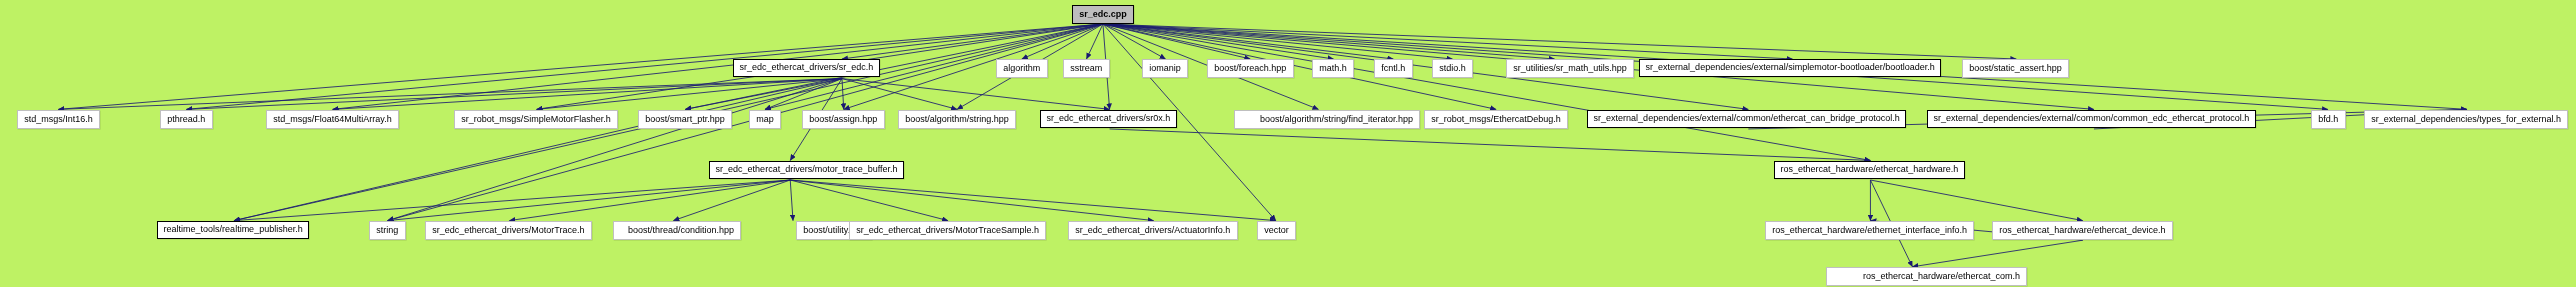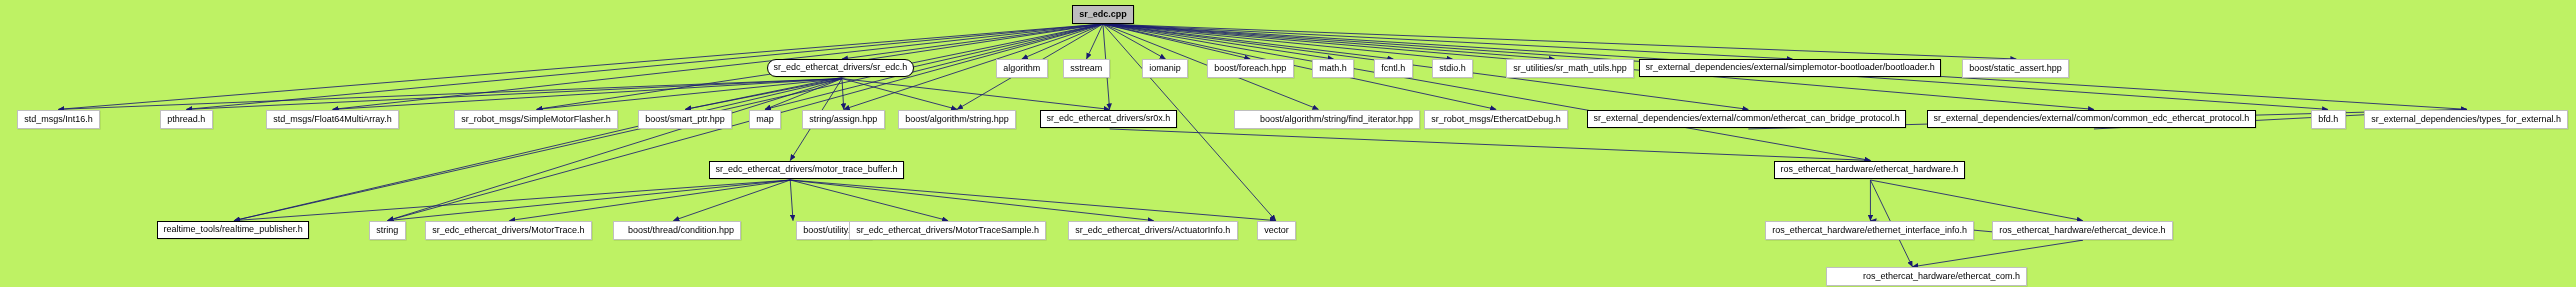--- a/index.html
+++ b/index.html
@@ -111,38 +111,38 @@
         <line x1="1129.5" y1="257" x2="1823.5" y2="315" stroke="#191970" stroke-width="1.2" marker-end="url(#arrow)"></line>
         <line x1="2673.5" y1="257" x2="2673.5" y2="315" stroke="#191970" stroke-width="1.2" marker-end="url(#arrow)"></line>
         <line x1="2673.5" y1="257" x2="2977" y2="315" stroke="#191970" stroke-width="1.2" marker-end="url(#arrow)"></line>
         <line x1="2673.5" y1="257" x2="2733.5" y2="381" stroke="#191970" stroke-width="1.2" marker-end="url(#arrow)"></line>
         <line x1="2977" y1="343" x2="2733.5" y2="381" stroke="#191970" stroke-width="1.2" marker-end="url(#arrow)"></line>
         <line x1="2977" y1="343" x2="2673.5" y2="315" stroke="#191970" stroke-width="1.2" marker-end="url(#arrow)"></line>
       </g>
   </svg>
 
 <div class="node root" id="n-sr_edc_cpp" style="left: 1072px; top: 4.9px;">sr_edc.cpp</div>
-    <div class="node bold" id="n-sr_edc_h" style="left: 767px; top: 59px; border-radius: 9px;">sr_edc_ethercat_drivers/sr_edc.h</div>
+    <div class="node bold" id="n-sr_edc_h" style="left: 733px; top: 59px;">sr_edc_ethercat_drivers/sr_edc.h</div>
     <div class="node" id="n-algorithm" style="left: 996px; top: 59px;">algorithm</div>
     <div class="node" id="n-sstream" style="left: 1063px; top: 59px;">sstream</div>
     <div class="node" id="n-iomanip" style="left: 1142px; top: 59px;">iomanip</div>
     <div class="node" id="n-foreach" style="left: 1207px; top: 59px;">boost/foreach.hpp</div>
     <div class="node" id="n-math_h" style="left: 1312px; top: 59px;">math.h</div>
     <div class="node" id="n-fcntl_h" style="left: 1374px; top: 59px;">fcntl.h</div>
     <div class="node" id="n-stdio_h" style="left: 1432px; top: 59px;">stdio.h</div>
     <div class="node" id="n-math_utils" style="left: 1490px; top: 59px; margin-left: 16px;">sr_utilities/sr_math_utils.hpp</div>
     <div class="node bold" id="n-bootloader" style="left: 1639px; top: 59px;">sr_external_dependencies/external/simplemotor-bootloader/bootloader.h</div>
     <div class="node" id="n-static_assert" style="left: 1962px; top: 59px;">boost/static_assert.hpp</div>
     <div class="node" id="n-int16" style="left: 17px; top: 110px;">std_msgs/Int16.h</div>
     <div class="node" id="n-pthread" style="left: 160px; top: 110px;">pthread.h</div>
     <div class="node" id="n-float64" style="left: 266px; top: 110px;">std_msgs/Float64MultiArray.h</div>
     <div class="node" id="n-flasher" style="left: 454px; top: 110px;">sr_robot_msgs/SimpleMotorFlasher.h</div>
     <div class="node" id="n-smart_ptr" style="left: 638px; top: 110px;">boost/smart_ptr.hpp</div>
     <div class="node" id="n-map" style="left: 749px; top: 110px;">map</div>
-    <div class="node" id="n-assign" style="left: 802px; top: 110px;">string/assign.hpp</div>
+    <div class="node" id="n-assign" style="left: 802px; top: 110px;">boost/assign.hpp</div>
     <div class="node" id="n-algo_string" style="left: 898px; top: 110px;">boost/algorithm/string.hpp</div>
     <div class="node bold" id="n-sr0x" style="left: 1040px; top: 110px;">sr_edc_ethercat_drivers/sr0x.h</div>
     <div class="node" id="n-find_iterator" style="left: 1234px; top: 110px; padding-left: 25px;">boost/algorithm/string/find_iterator.hpp</div>
     <div class="node" id="n-ethercat_debug" style="left: 1424px; top: 110px;">sr_robot_msgs/EthercatDebug.h</div>
     <div class="node bold" id="n-can_bridge" style="left: 1587px; top: 110px;">sr_external_dependencies/external/common/ethercat_can_bridge_protocol.h</div>
     <div class="node bold" id="n-common_edc" style="left: 1927px; top: 110px;">sr_external_dependencies/external/common/common_edc_ethercat_protocol.h</div>
     <div class="node" id="n-bfd_h" style="left: 2311px; top: 110px;">bfd.h</div>
     <div class="node" id="n-types_for_external" style="left: 2364px; top: 110px;">sr_external_dependencies/types_for_external.h</div>
     <div class="node bold" id="n-motor_trace_buffer" style="left: 709px; top: 161px;">sr_edc_ethercat_drivers/motor_trace_buffer.h</div>
     <div class="node bold" id="n-ethercat_hardware" style="left: 1774px; top: 161px;">ros_ethercat_hardware/ethercat_hardware.h</div>

